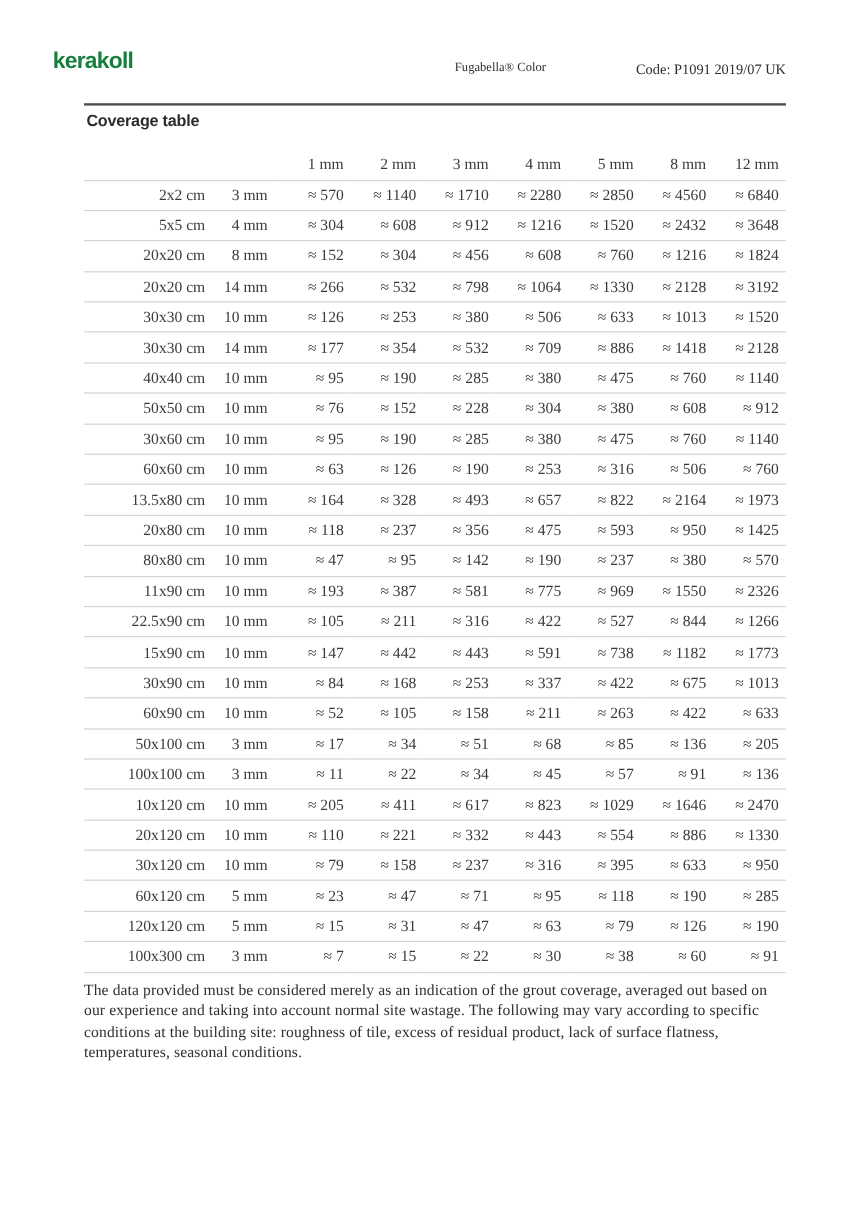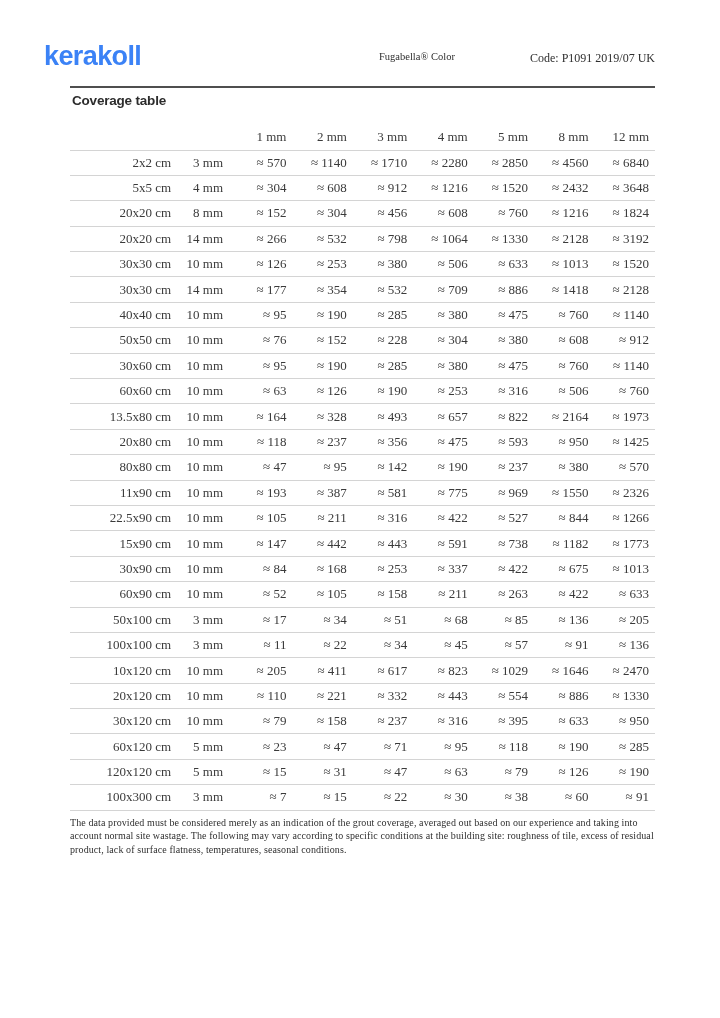--- a/index.html
+++ b/index.html
@@ -8,22 +8,22 @@
     position:relative;
     width:720px; height:1018px;
     background:#ffffff;
     font-family:"Liberation Serif","DejaVu Serif",serif;
     color:#3a3a3a;
     overflow:hidden;
   }
   .logo {
     position:absolute; left:44px; top:41px;
     font-family:"Liberation Sans","DejaVu Sans",sans-serif;
-    font-weight:bold; font-size:27px; letter-spacing:-0.6px;
-    color:#3b82f6;
+    font-weight:bold; font-size:19px; letter-spacing:-0.6px;
+    color:#15803d;
   }
   .product {
     position:absolute; top:51px; left:417px; transform:translateX(-50%);
     font-size:10.5px; color:#2e2e2e; white-space:nowrap;
   }
   .code {
     position:absolute; top:51px; right:65px;
     font-size:12px; color:#2e2e2e; white-space:nowrap;
   }
   .content { position:absolute; left:70px; top:86px; width:585px; }
@@ -44,21 +44,21 @@
   thead tr.h2 th { height:26px; }
   tbody td { height:25.4px; }
   th.depth-h { text-align:center; }
   th.thick-h { text-align:right; padding-right:9px; }
   th.group-h { text-align:center; }
   th.num, td.num { text-align:right; padding-right:6px; white-space:nowrap; }
   td.depth { text-align:right; padding-right:4px; white-space:nowrap; }
   td.thick { text-align:right; padding-right:9px; white-space:nowrap; }
   .footnote {
     margin-top:5px; width:585px;
-    font-size:10px; line-height:1.35; letter-spacing:0.1px;
+    font-size:13px; line-height:1.35; letter-spacing:0.1px;
     color:#2f2f2f;
   }
 </style>
 </head>
 <body>
 
 <div class="page">
 
   <div class="logo">kerakoll</div>
   <div class="product">Fugabella® Color</div>

